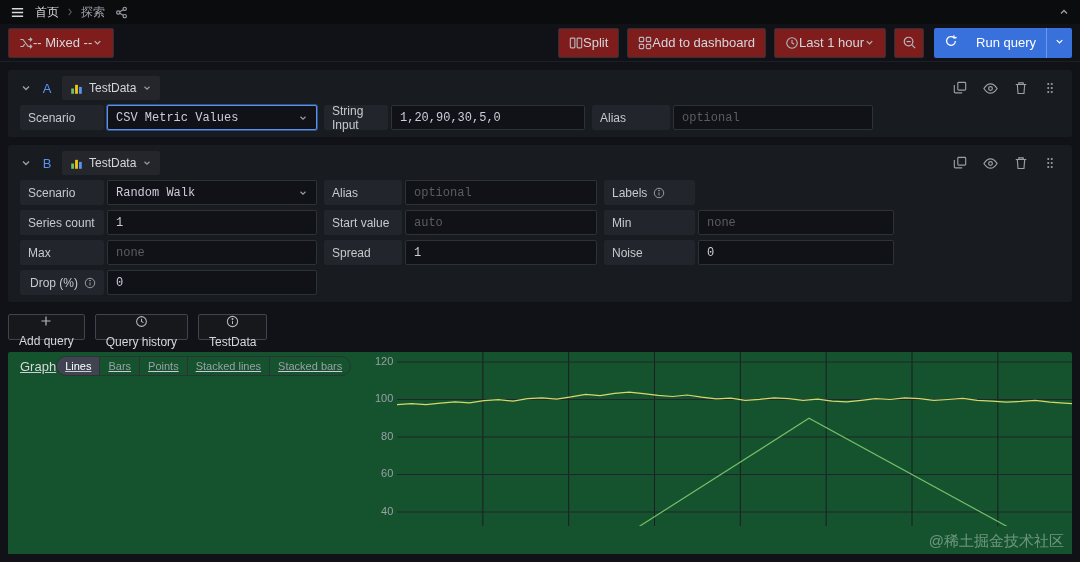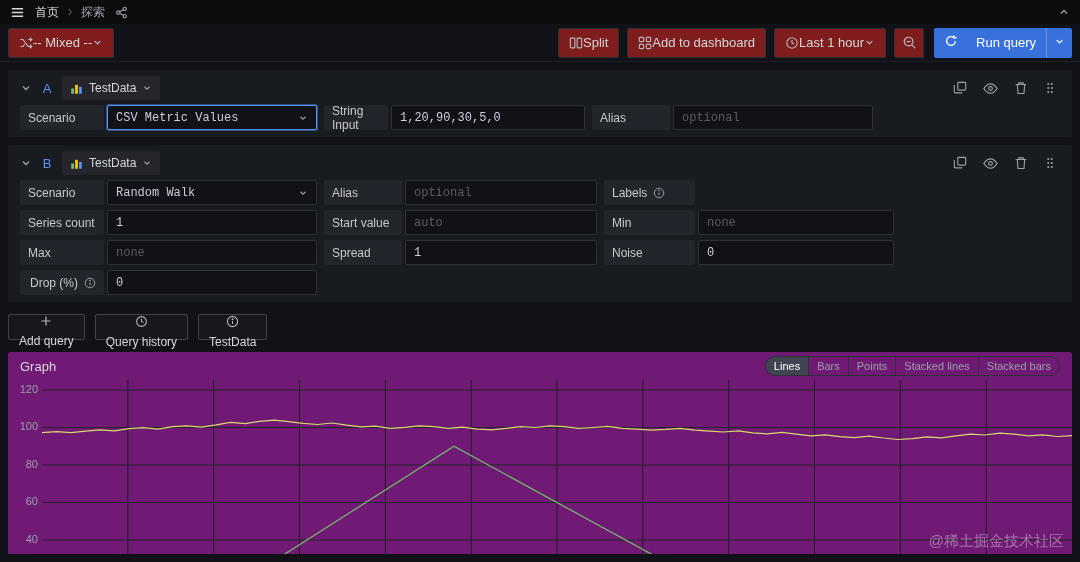--- a/index.html
+++ b/index.html
@@ -46,21 +46,21 @@
   .select.focused { border-color:#5794f2; box-shadow:0 0 0 1px rgba(87,148,242,.45); }
   .w84{width:84px} .w210{width:210px} .w64{width:64px} .w194{width:194px} .w78{width:78px}
   .w200{width:200px} .w192{width:192px} .w90{width:91px} .w196{width:196px}
 
   .actions { display:flex; gap:10px; margin:4px 0 12px 0; flex:0 0 auto; }
   .btn-sec { height:26px; display:inline-flex; align-items:center; gap:7px; padding:0 10px; background:#16181c;
              border:1px solid #40444b; border-radius:2px; color:#d5d6da; font-size:12px; font-family:inherit; cursor:pointer;flex-direction:column; }
   .btn-sec .ic { display:inline-flex; color:#b4b7bc; }
 
   
-  .graph-panel { background:#701a75; border-radius:2px 2px 0 0; flex:1; display:flex; flex-direction:column; overflow:hidden; margin-bottom:0; padding:0; }
+  .graph-panel { background:#14532d; border-radius:2px 2px 0 0; flex:1; display:flex; flex-direction:row; overflow:hidden; margin-bottom:0; padding:0;text-decoration:underline; }
   .g-header { height:28px; display:flex; align-items:center; padding:0 12px; flex:0 0 auto; }
   .g-title { font-size:13px; color:#d8d9da; font-weight:500; }
   .vis-modes { margin-left:auto; display:flex; border:1px solid #2c3235; border-radius:10px; overflow:hidden; }
   .vis-modes button { background:transparent; border:none; border-left:1px solid #2c3235; color:#9aa0a6; font-size:11px;
                       padding:3px 8px; font-family:inherit; cursor:pointer; }
   .vis-modes button:first-child { border-left:none; }
   .vis-modes button.active { background:#3f4450; color:#fff; font-weight:500; }
   .g-body { flex:1; display:flex; padding:0 0 0 6px; position:relative; overflow:hidden; }
   .y-axis { width:28px; position:relative; flex:0 0 auto; }
   .y-axis span { position:absolute; right:4px; font-size:11px; color:#9aa0a6; }

